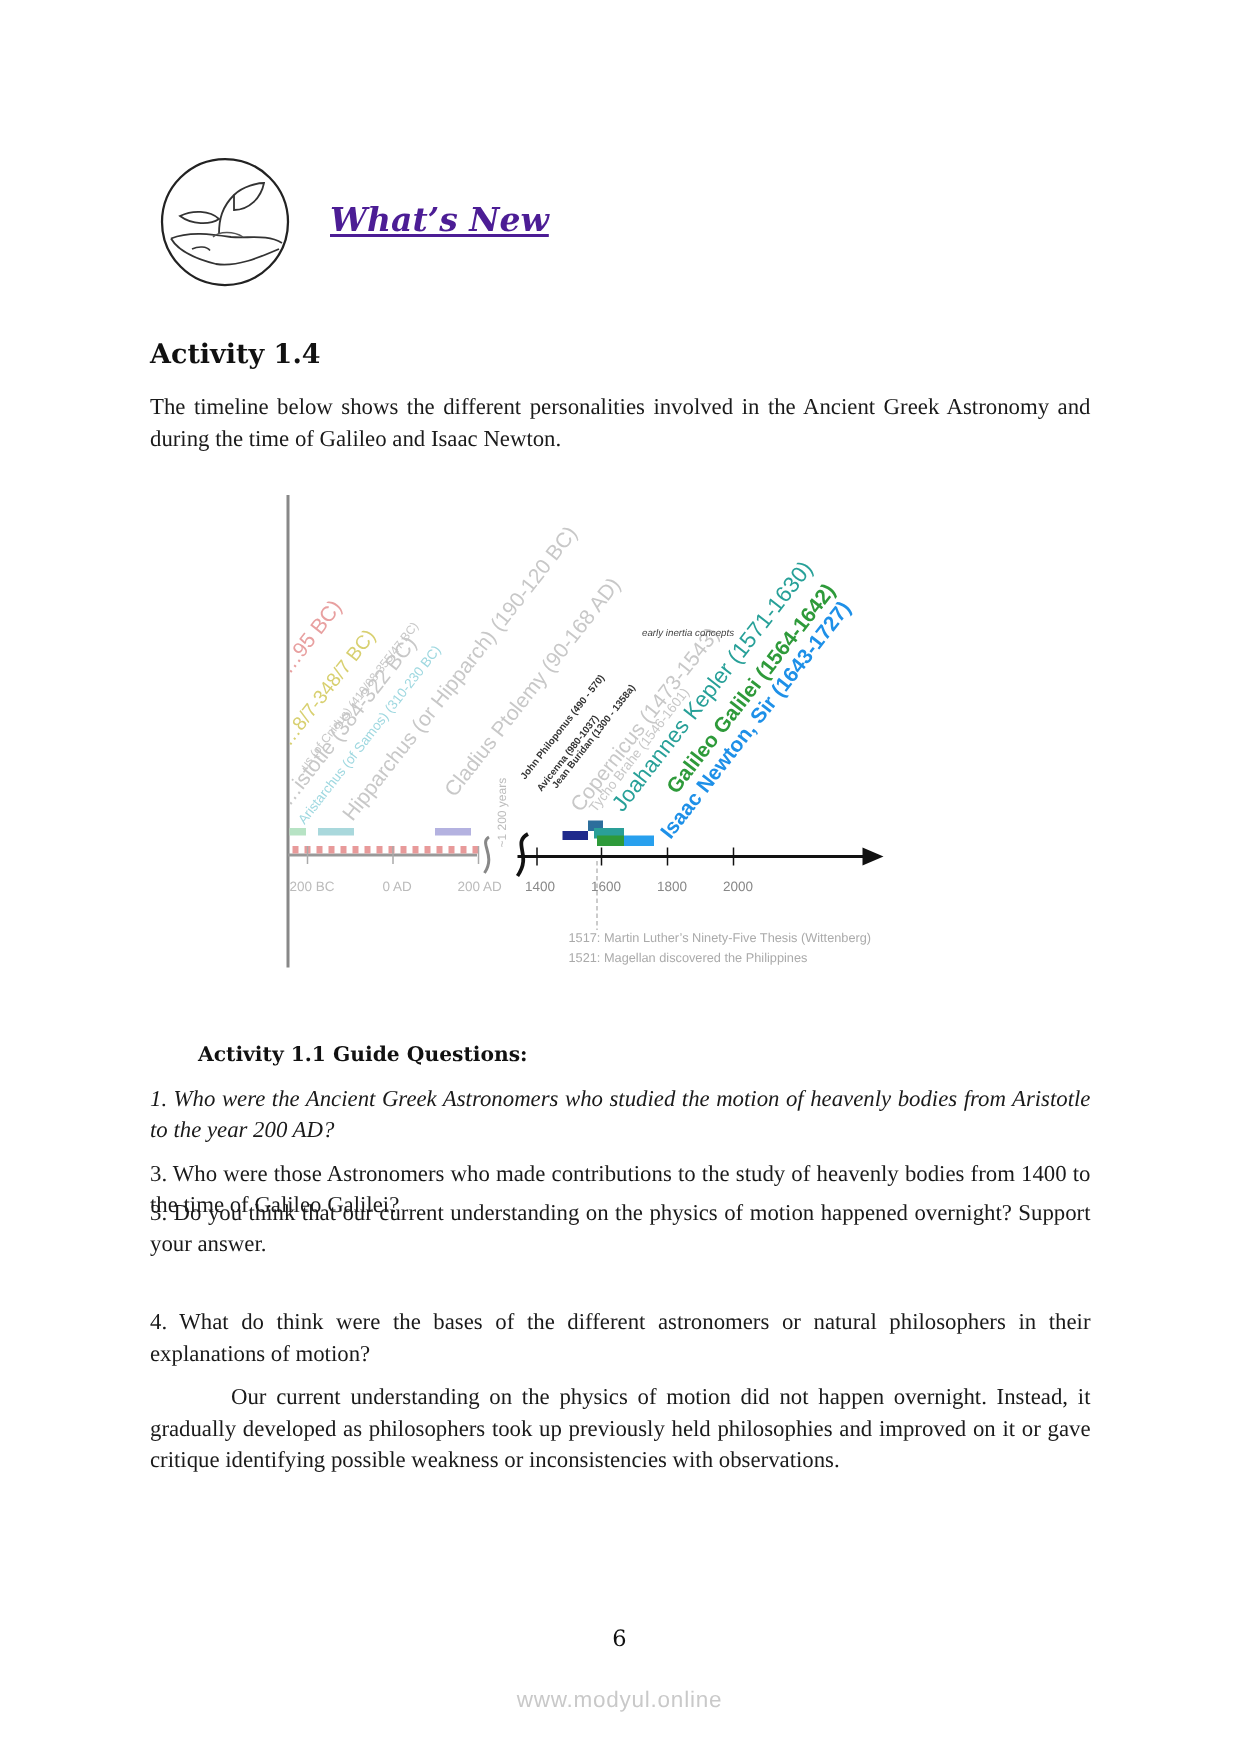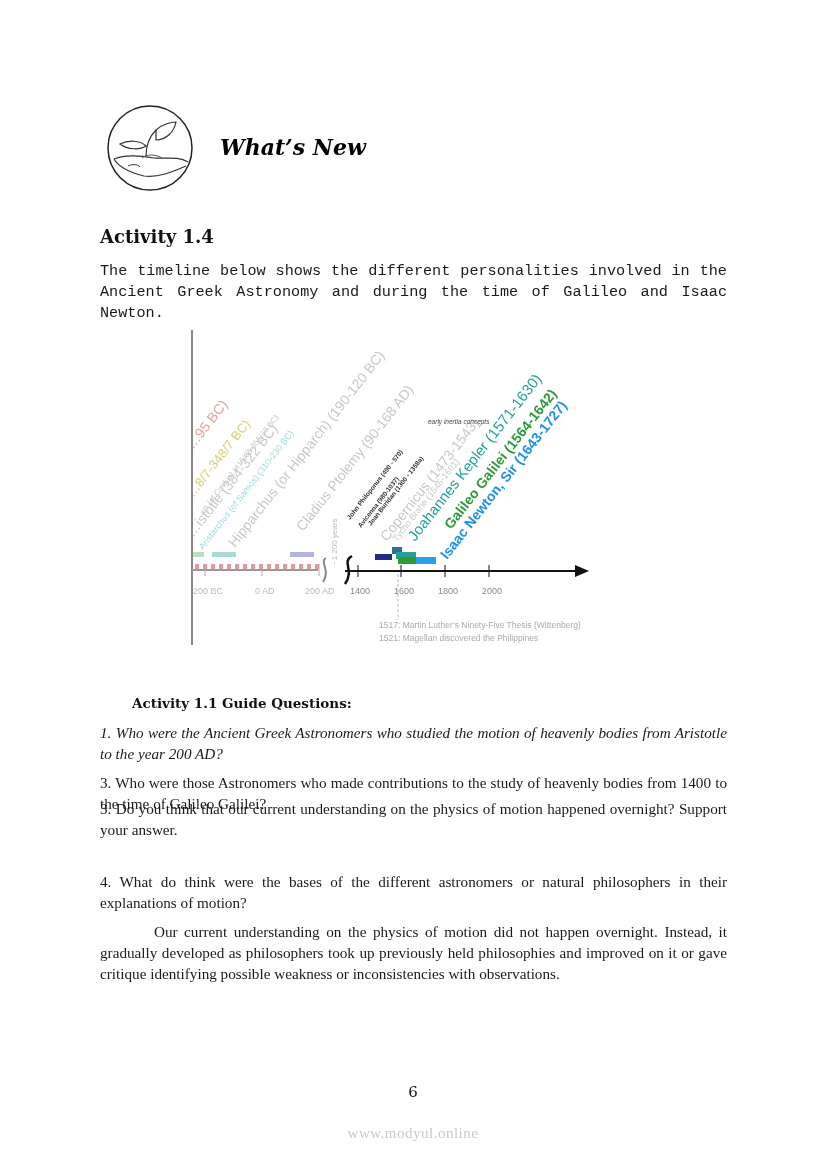--- a/index.html
+++ b/index.html
@@ -1,39 +1,39 @@
 <!DOCTYPE html>
 <html><head>
 <meta charset="utf-8">
 <style>
   html, body { margin: 0; padding: 0; background: #ffffff; }
   body { width: 826px; height: 1169px; position: relative; overflow: hidden;
          font-family: "DejaVu Serif", serif; color: #111; }
   .abs { position: absolute; }
 
   .logo { left: 106px; top: 104px; width: 88px; height: 88px; }
-  .section-title { left: 220px; top: 134px; font-family: "DejaVu Serif", serif; font-weight: bold; font-style: italic; font-size: 22px; color: #000000; }
+  .section-title { left: 220px; top: 134px; font-family: "DejaVu Serif", serif; font-weight: bold; font-style: italic; font-size: 22px; color: #4c1d95; text-decoration: underline; }
 
   .activity-title { left: 100px; top: 226px; font-family: "DejaVu Serif", serif; font-weight: bold; font-size: 18px; }
 
   .para { left: 100px; width: 627px; font-family: "Liberation Serif", serif; font-size: 15.2px; line-height: 21px; text-align: justify; color: #1a1a1a; }
-  .p-intro { top: 261px; font-family: Liberation Mono, monospace; }
+  .p-intro { top: 261px; }
 
   .timeline { left: 185px; top: 320px; width: 440px; height: 330px; }
 
   .guide-title { left: 100px; top: 695px; font-family: "DejaVu Serif", serif; font-weight: bold; font-size: 13.5px; margin-left: 32px; }
   .q1 { top: 722px; font-style: italic; }
   .q2 { top: 772px; }
   .q3 { top: 798px; }
   .q4 { top: 871px; }
   .p-body { top: 921px; }
   .p-body .indent { display: inline-block; width: 54px; }
 
   .page-num { left: 0; width: 826px; top: 1083px; text-align: center; font-family: "DejaVu Serif", serif; font-size: 15px; }
-  .footer { left: 0; width: 826px; top: 1125px; text-align: center; font-family: Liberation Serif, serif; font-size: 15px; color: #c9c9c9; letter-spacing: 0.5px; }
+  .footer { left: 0; width: 826px; top: 1125px; text-align: center; font-family: Liberation Sans, sans-serif; font-size: 15px; color: #c9c9c9; letter-spacing: 0.5px; }
 
   svg text { font-family: "Liberation Sans", sans-serif; }
 </style>
 </head>
 <body>
 
 <div class="abs logo">
   <svg width="88" height="88" viewBox="0 0 88 88">
     <circle cx="44" cy="44" r="42" fill="none" stroke="#222" stroke-width="1.5"></circle>
     <path d="M8 55 C 20 50, 35 52, 48 54 C 60 55, 72 52, 82 58" fill="none" stroke="#333" stroke-width="1.2"></path>

